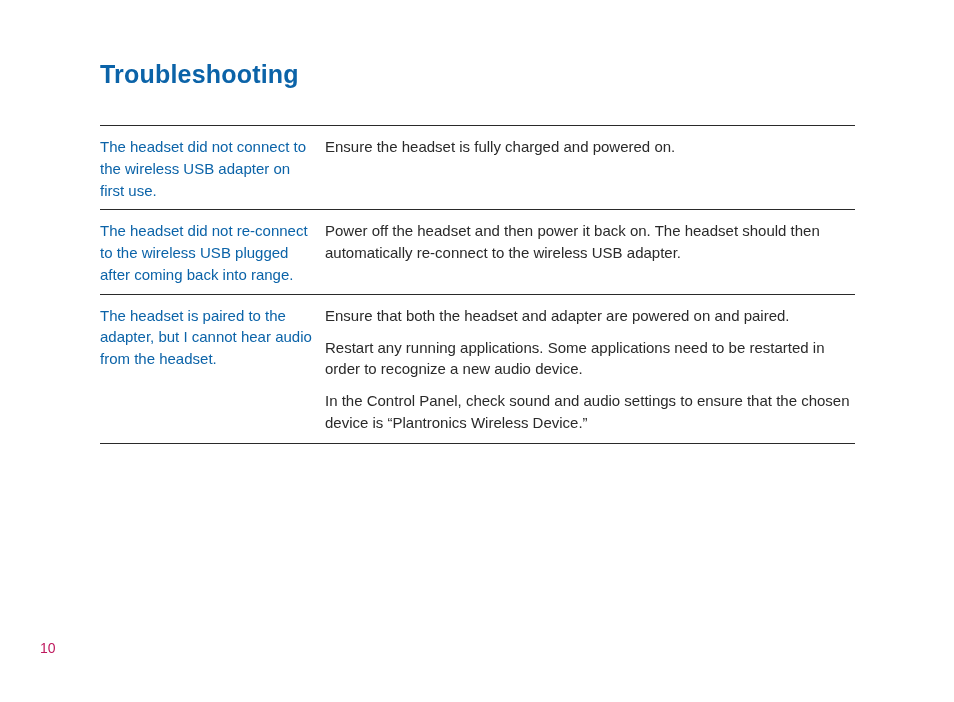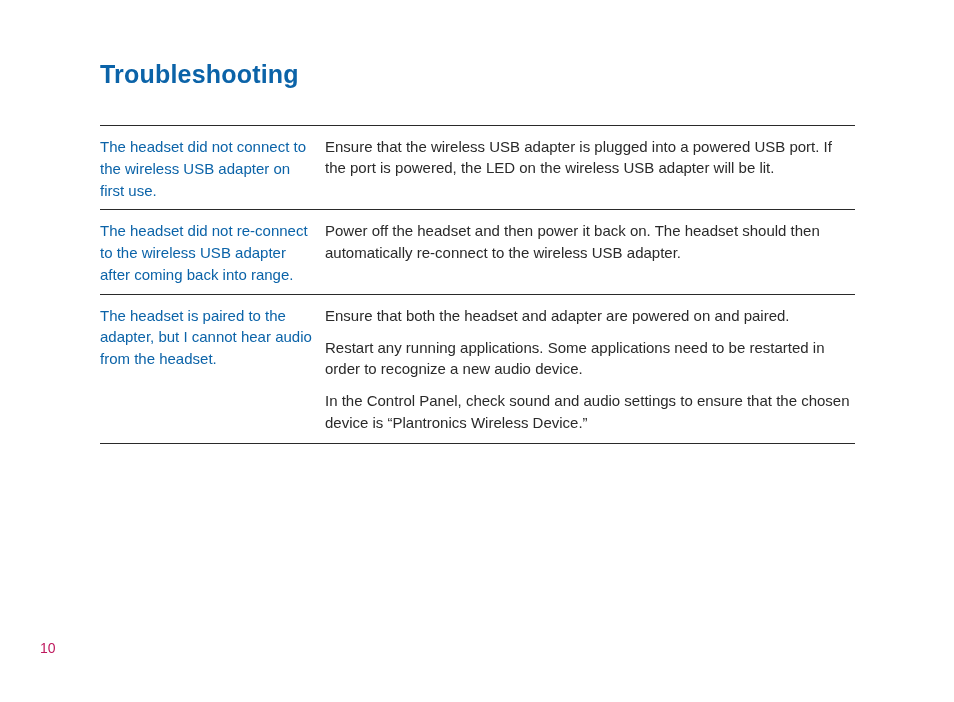--- a/index.html
+++ b/index.html
@@ -70,26 +70,26 @@
 <body>
 
 <div class="page">
   <h1 class="title">Troubleshooting</h1>
 
   <div class="table">
 
     <div class="row">
       <div class="problem">The headset did not connect to the wireless USB adapter on first use.</div>
       <div class="solutions">
-        <p>Ensure that the wireless USB adapter is plugged into a powered USB port. If the port is powered, the LED on the wireless USB adapter will be lit.</p>
+        <p>Ensure the headset is fully charged and powered on.</p>
       </div>
     </div>
 
     <div class="row">
-      <div class="problem">The headset did not re-connect to the wireless USB adapter after coming back into range.</div>
+      <div class="problem">The headset did not re-connect to the wireless USB plugged after coming back into range.</div>
       <div class="solutions">
         <p>Power off the headset and then power it back on.  The headset should then automatically re-connect to the wireless USB adapter.</p>
       </div>
     </div>
 
     <div class="row">
       <div class="problem">The headset is paired to the adapter, but I cannot hear audio from the headset.</div>
       <div class="solutions">
         <p>Ensure that both the headset and adapter are powered on and paired.</p>
         <p>Restart any running applications. Some applications need to be restarted in order to recognize a new audio device.</p>

